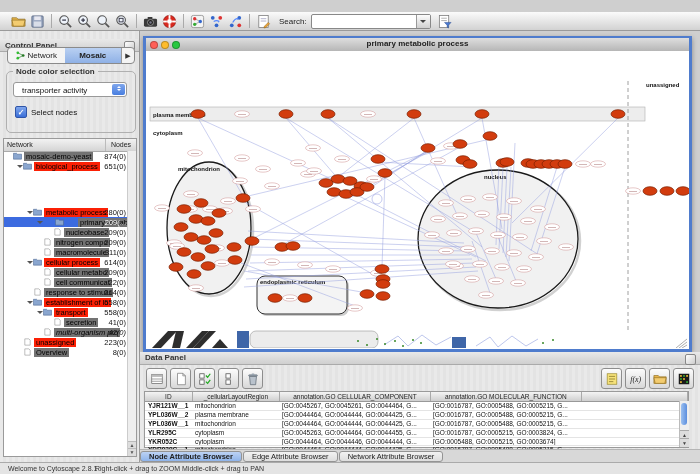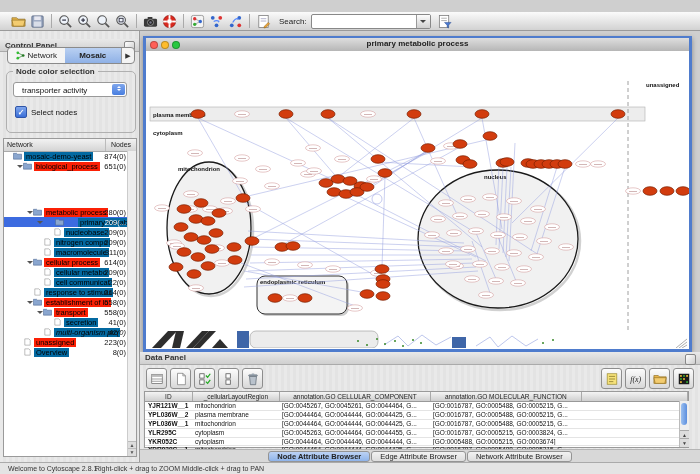--- a/index.html
+++ b/index.html
@@ -67,21 +67,21 @@
   .tree-head .c1{flex:1;padding-left:3px;line-height:12px;border-right:1px solid #bbb;}
   .tree-head .c2{width:30px;text-align:center;line-height:12px;}
   .tree-list{position:absolute;left:0;top:12px;right:8px;bottom:0;overflow:hidden;}
   .trow{height:10px;display:flex;align-items:center;font-size:7.5px;white-space:nowrap;position:relative;}
   .trow.sel{background:#3c6be0;gap:12px;}
   .exp{width:7px;flex:0 0 auto;display:flex;justify-content:center;}
   .exp.open:after{content:"";border:3px solid transparent;border-top-color:#555;margin-top:3px;}
   .ticon{flex:0 0 auto;margin-right:2px;display:flex;}
   .ticon svg{width:9px;height:8px;}
   .chip{padding:0 2px;color:#000;line-height:9px;}
-  .chip.green{background:#0369a1;}
+  .chip.green{background:#737373;}
   .chip.red{background:#fb2005;}
   .tval{position:absolute;right:2px;font-size:7.5px;color:#111;}
   .trow.sel .tval{color:#fff;}
   .tree-scroll{position:absolute;right:0;top:12px;bottom:0;width:8px;background:#eee;
     border-left:1px solid #ccc;}
   .tree-scroll .arr{position:absolute;left:0;right:0;height:7px;background:#ddd;border-top:1px solid #bbb;
     font-size:5px;text-align:center;color:#555;line-height:7px;}
   .tree-scroll .a1{bottom:7px;} .tree-scroll .a2{bottom:0;}
   
   .netwin{position:absolute;left:143px;top:36px;width:549px;height:316px;box-sizing:border-box;
@@ -111,21 +111,21 @@
   .drow{display:flex;height:7.9px;border-bottom:0.5px solid #e4e4e4;}
   .drow div{font-size:6.5px;color:#111;line-height:7.9px;padding-left:3px;box-sizing:border-box;
     overflow:hidden;white-space:nowrap;}
   .drow .c0{font-weight:bold;}
   .dscroll{position:absolute;right:-1px;top:9px;bottom:0;width:9px;background:#eee;border-left:1px solid #bbb;}
   .dthumb{position:absolute;left:1px;top:2px;width:6px;height:22px;border-radius:3px;
     background:linear-gradient(90deg,#9cc0f0,#5b8ede);}
   .dscroll .arr{position:absolute;left:0;right:0;height:8px;background:#ddd;border-top:1px solid #aaa;
     font-size:5px;text-align:center;line-height:8px;color:#444;}
   .dscroll .a1{bottom:8px;}.dscroll .a2{bottom:0;}
-  .dp-tabs{position:absolute;left:0;right:0;bottom:0;height:13px;display:flex;justify-content:center;
+  .dp-tabs{position:absolute;left:0;right:0;bottom:0;height:13px;display:flex;
     gap:1px;background:#d8d8d8;border-top:1px solid #b5b5b5;padding-top:1px;box-sizing:border-box;}
   .dtab{font-size:7.5px;color:#222;border:1px solid #949494;background:linear-gradient(#f2f2f2,#ddd);
     border-radius:3px;padding:0 8px;line-height:10px;}
   .dtab.sel{background:linear-gradient(#bcd2f4,#8fb4ea);font-weight:bold;}
   
   .statusbar{position:absolute;left:0;top:462px;width:700px;height:12px;background:#e4e4e4;
     border-top:1px solid #aaa;font-size:7px;color:#333;}
   .statusbar span{position:absolute;top:2px;}
   .st1{left:8px;} .st2{left:95px;} .st3{left:182px;}
 </style>

